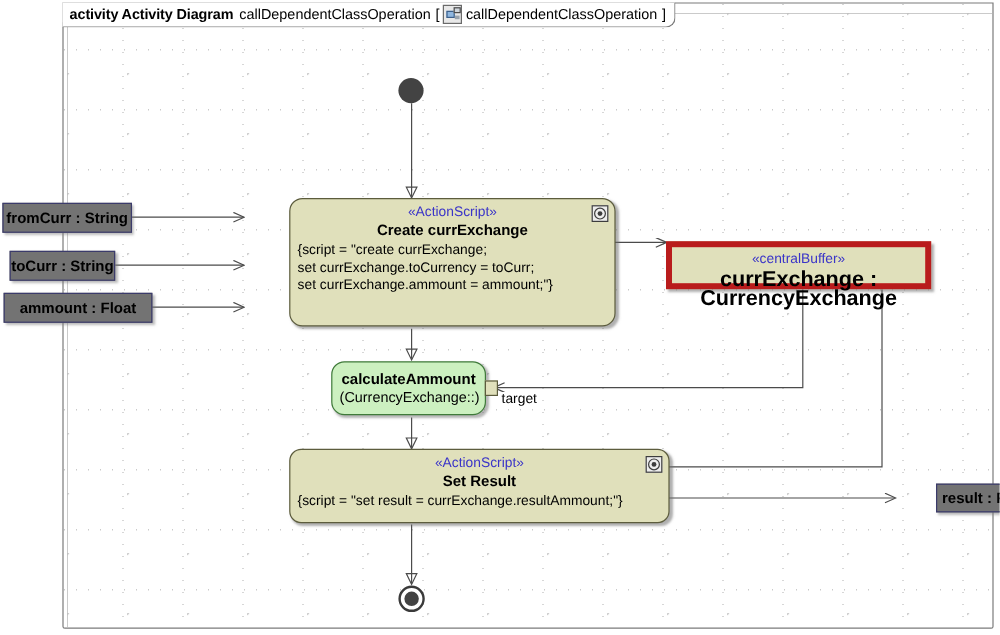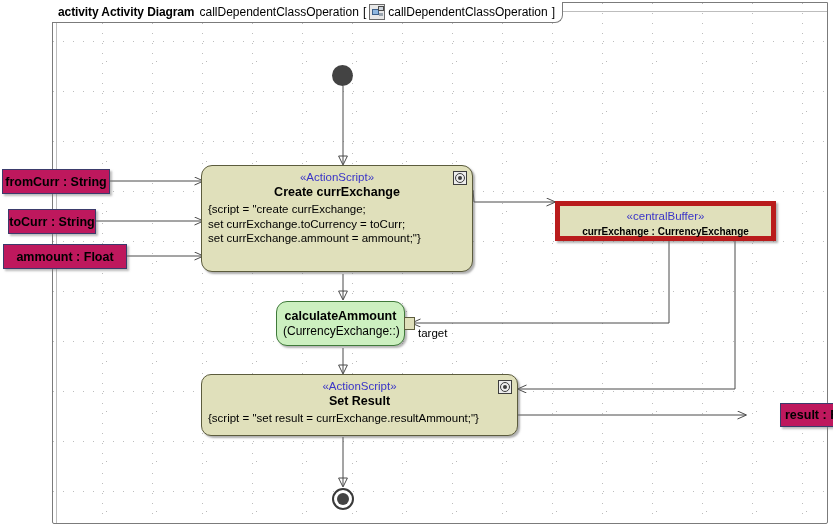--- a/index.html
+++ b/index.html
@@ -130,20 +130,21 @@
     box-sizing: border-box;
     z-index: 20;
   }
 
   .action {
     background: #e0e0bb;
     border: 1px solid #5c5c3d;
     border-radius: 11px;
     box-shadow: 2px 2px 2px rgba(110,110,110,0.55);
     padding: 4px 6px 5px 6px;
+    margin-left: 40px;
   }
   .action .stereo {
     text-align: center;
     color: #3a34c8;
     font-size: 11.5px;
     line-height: 14px;
   }
   .action .nm {
     text-align: center;
     font-weight: bold;
@@ -194,21 +195,21 @@
   }
   .buffer .stereo {
     text-align: center;
     color: #3a34c8;
     font-size: 11.5px;
     line-height: 15px;
   }
   .buffer .nm {
     text-align: center;
     font-weight: bold;
-    font-size: 10px;
+    font-size: 18px;
     line-height: 16px;
     color: #000;
   }
 
   
   .callop {
     background: #ccf0c0;
     border: 1px solid #3f7a3a;
     border-radius: 11px;
     box-shadow: 2px 2px 2px rgba(110,110,110,0.5);
@@ -242,21 +243,21 @@
   .pin-label {
     position: absolute;
     font-size: 11.5px;
     color: #000;
     white-space: nowrap;
     z-index: 22;
   }
 
   
   .param {
-    background: #be185d;
+    background: #737373;
     border: 1px solid #3b3b6b;
     box-shadow: 2px 2px 2px rgba(120,120,120,0.5);
     display: flex;
     align-items: center;
     justify-content: center;
     font-size: 12.5px;
     font-weight: bold;
     color: #000;
     box-sizing: border-box;
   }

